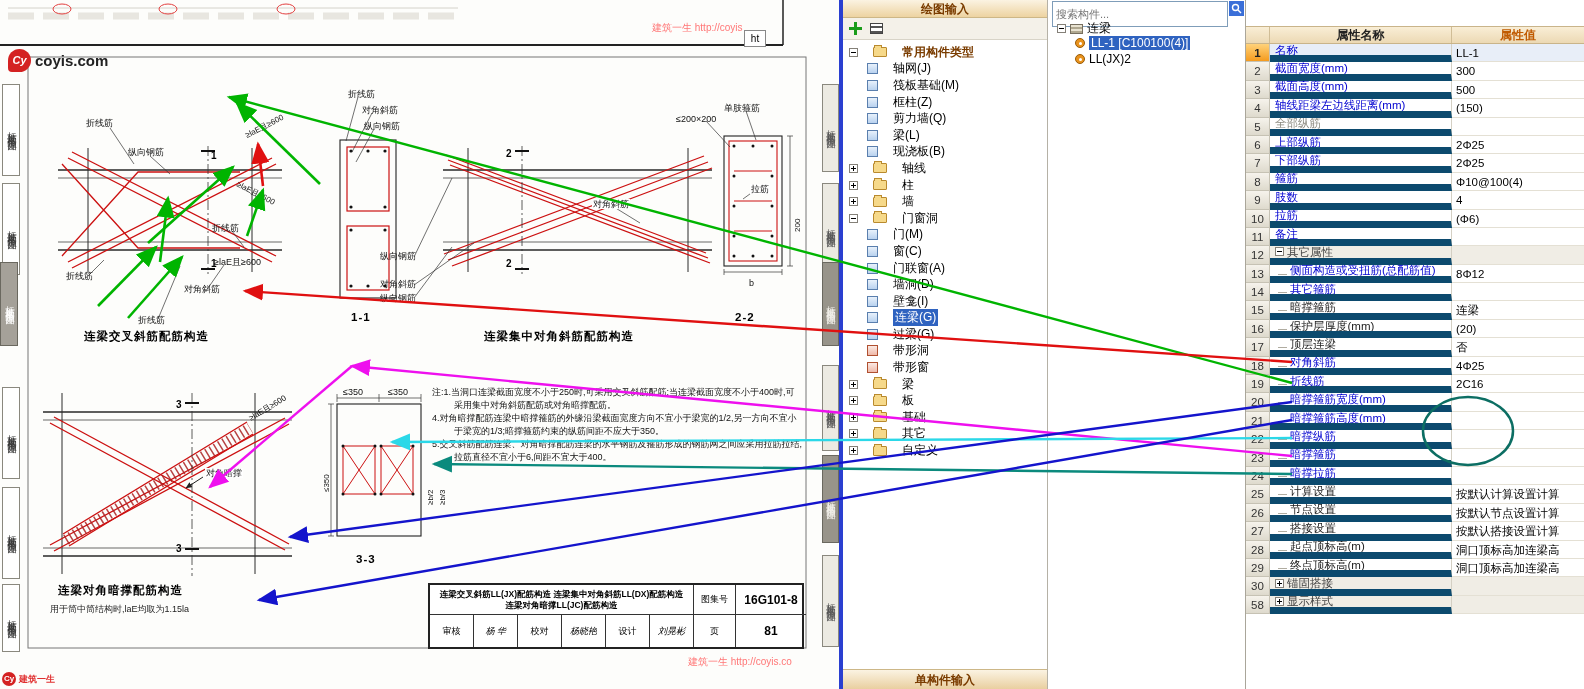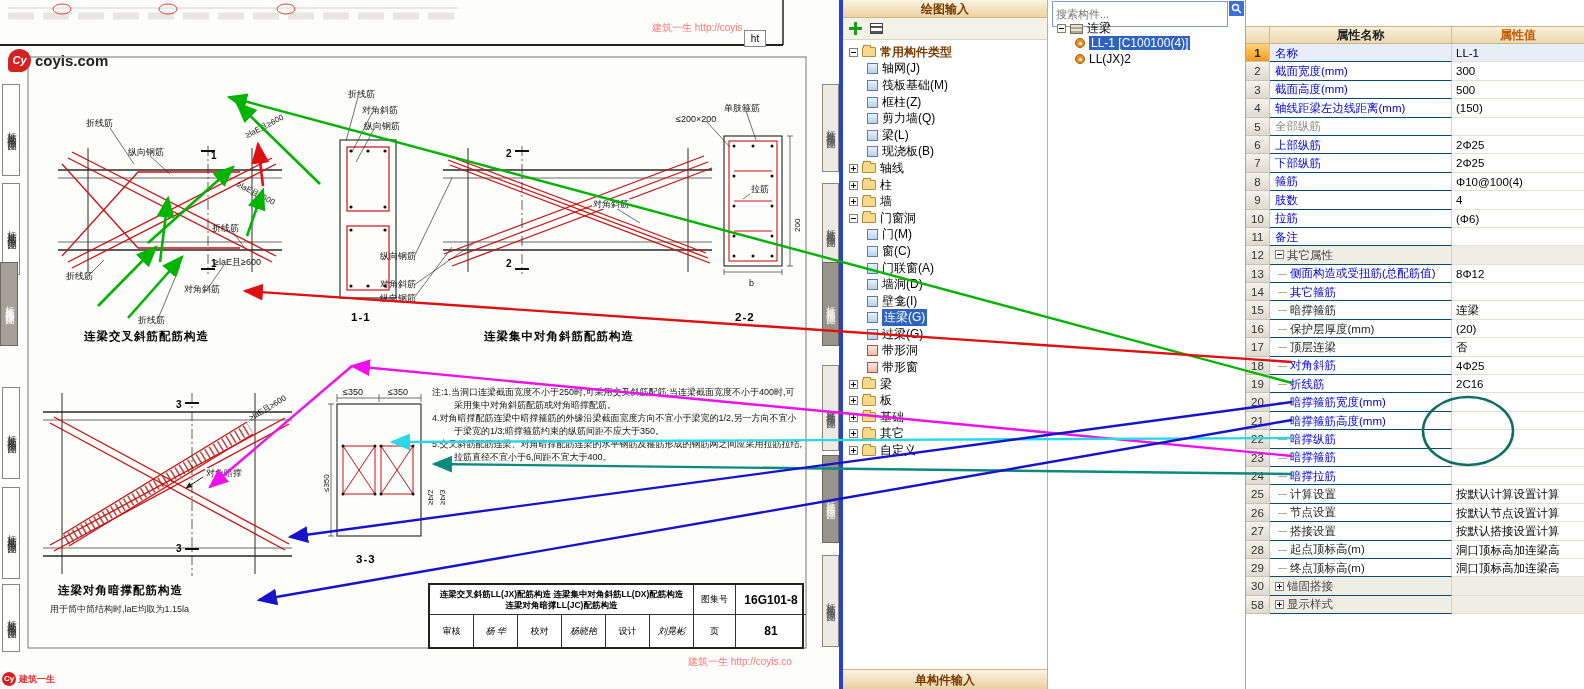--- a/index.html
+++ b/index.html
@@ -44,21 +44,21 @@
 
   
   .pdraw{position:absolute;left:843px;top:0;width:205px;height:689px;background:#fff;border-right:1px solid #b5b1a6;z-index:10}
   .pdraw-h{height:18px;background:linear-gradient(#fbf3e2,#edd3a1);border-bottom:1px solid #cdb787;color:#7a3c00;font-weight:bold;font-size:12px;text-align:center;line-height:18px}
   .pdraw-tb{height:22px;background:#f4f1e9;border-bottom:1px solid #d8d4c8;display:flex;align-items:center;gap:8px;padding:0 6px}
   .ico-add{width:13px;height:13px;position:relative}
   .ico-add::before{content:"";position:absolute;left:5px;top:0;width:3px;height:13px;background:#1a9c1a}
   .ico-add::after{content:"";position:absolute;top:5px;left:0;width:13px;height:3px;background:#1a9c1a}
   .ico-lay{width:13px;height:11px;border:1px solid #444;background:repeating-linear-gradient(0deg,#555 0 2px,#fff 2px 5px)}
   .dtree{position:absolute;top:44px;left:0;right:0;bottom:22px;background:#fff;overflow:hidden}
-  .titem{height:16.6px;display:flex;align-items:center;gap:4px;font-size:12px;white-space:nowrap}
+  .titem{height:16.6px;display:flex;align-items:center;gap:15px;font-size:12px;white-space:nowrap}
   .titem.tfold{padding-left:6px}
   .titem.tleaf{padding-left:24px}
   .exp{display:inline-block;width:9px;height:9px;border:1px solid #848078;background:#fff;position:relative;flex:0 0 9px}
   .exp::before{content:"";position:absolute;left:1px;right:1px;top:3px;height:1px;background:#000}
   .exp.plus::after{content:"";position:absolute;top:1px;bottom:1px;left:3px;width:1px;background:#000}
   .fold{display:inline-block;width:14px;height:10px;background:#f6d98a;border:1px solid #b98a2e;border-radius:1px;position:relative;flex:0 0 14px}
   .fold::before{content:"";position:absolute;top:-3px;left:0;width:6px;height:2px;background:#f6d98a;border:1px solid #b98a2e;border-bottom:none}
   .licon{display:inline-block;width:11px;height:11px;border:1px solid #5a7fae;background:linear-gradient(#e8f1fb,#b9d2ef);flex:0 0 11px}
   .licon.red{border-color:#b05030;background:linear-gradient(#fbeae4,#efb9a9)}
   .tsel{background:#2f63c0;color:#fff;padding:0 2px}
@@ -78,21 +78,21 @@
   
   .pprops{position:absolute;left:1246px;top:0;width:314px;height:689px;background:#fff;z-index:10}
   .phead{position:absolute;left:0;top:26px;width:338px;height:18px;display:flex;font-size:12px;font-weight:bold;background:linear-gradient(#f9eed6,#ecd9b4);border-top:1px solid #c9b48a;border-bottom:1px solid #c9b48a}
   .phead .c0{width:24px;border-right:1px solid #d0bd96}
   .phead .c1{width:182px;border-right:1px solid #d0bd96;text-align:center;line-height:17px;color:#222}
   .phead .c2{flex:1;text-align:center;line-height:17px;color:#c05a00}
   .pgrid{position:absolute;left:0;top:44px;width:338px}
   .prow{display:flex;height:18.4px;font-size:11.5px}
   .pno{width:24px;background:linear-gradient(#f6f3ec,#dedacd);border-right:1px solid #c6c2b4;border-bottom:1px solid #c6c2b4;text-align:center;line-height:18px;color:#333;flex:0 0 24px}
   .pno.sel{background:linear-gradient(#ffd27a,#f59b1e);font-weight:bold;color:#222}
-  .pname{width:182px;flex:0 0 182px;border-right:1px solid #d4d0c4;border-bottom:1px solid #0c4a6e;padding-left:5px;line-height:18px;white-space:nowrap;overflow:hidden;display:flex;align-items:center;gap:3px}
+  .pname{width:182px;flex:0 0 182px;border-right:1px solid #d4d0c4;border-bottom:7px solid #0c4a6e;padding-left:5px;line-height:18px;white-space:nowrap;overflow:hidden;display:flex;align-items:center;gap:3px}
   .pval{flex:1;border-bottom:1px solid #e4e0d4;padding-left:4px;line-height:18px;white-space:nowrap;overflow:hidden;color:#000}
   .r-blue .pname{color:#0000d0}
   .r-black .pname{color:#222}
   .r-grey .pname{color:#8a887e}
   .r-group .pname,.r-group .pval{background:#f0ede5;color:#444}
   .r-child .pname{padding-left:20px;position:relative}
   .r-child .pname::before{content:"";position:absolute;left:8px;top:9px;width:9px;height:1px;background:#b0aca0}
   .r-sel .pname,.r-sel .pval{background:#e8eef8}
 
   .overlay{position:absolute;left:0;top:0;z-index:99;pointer-events:none}

